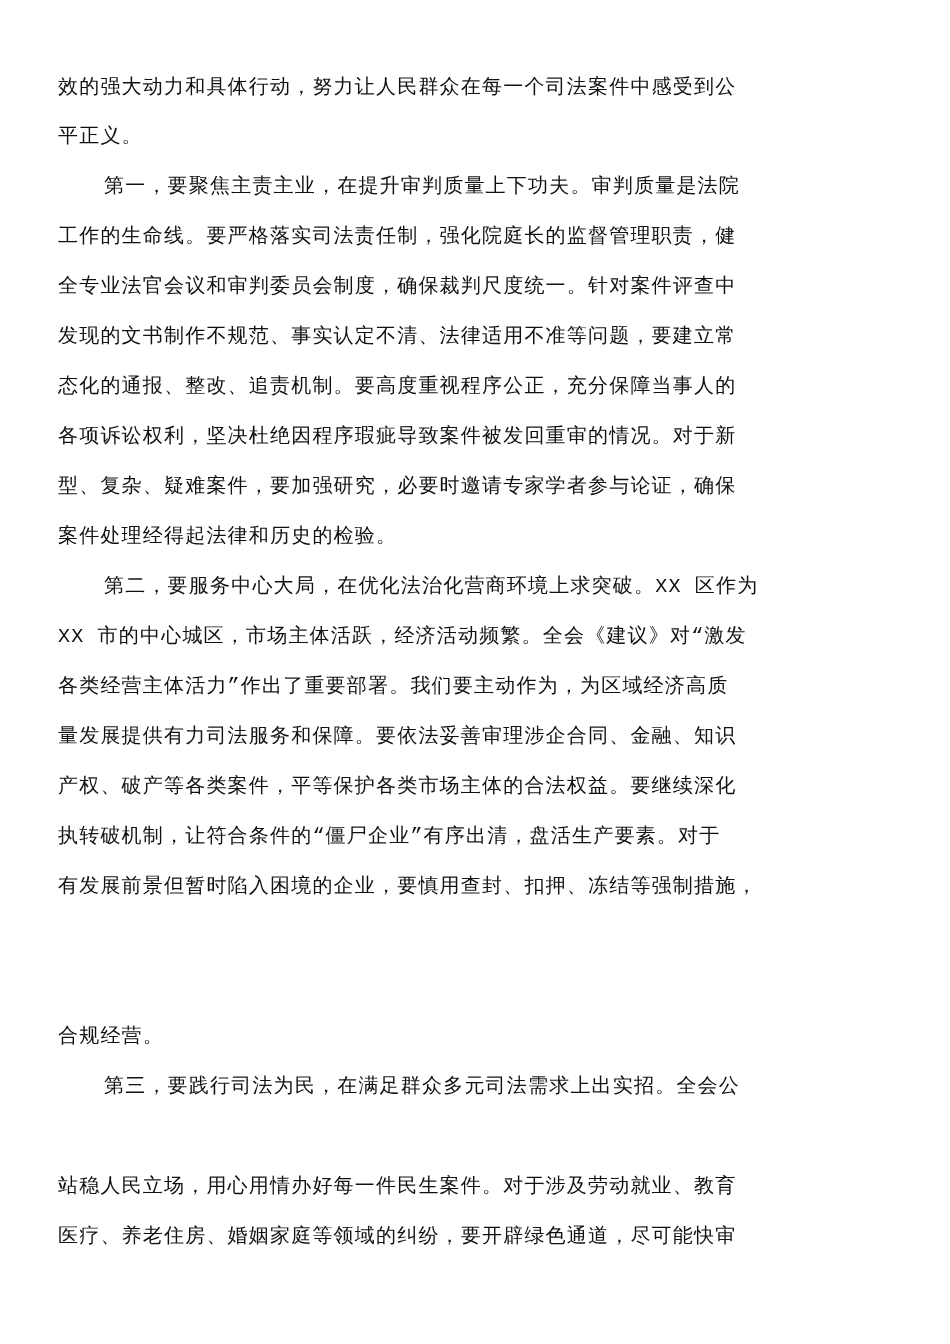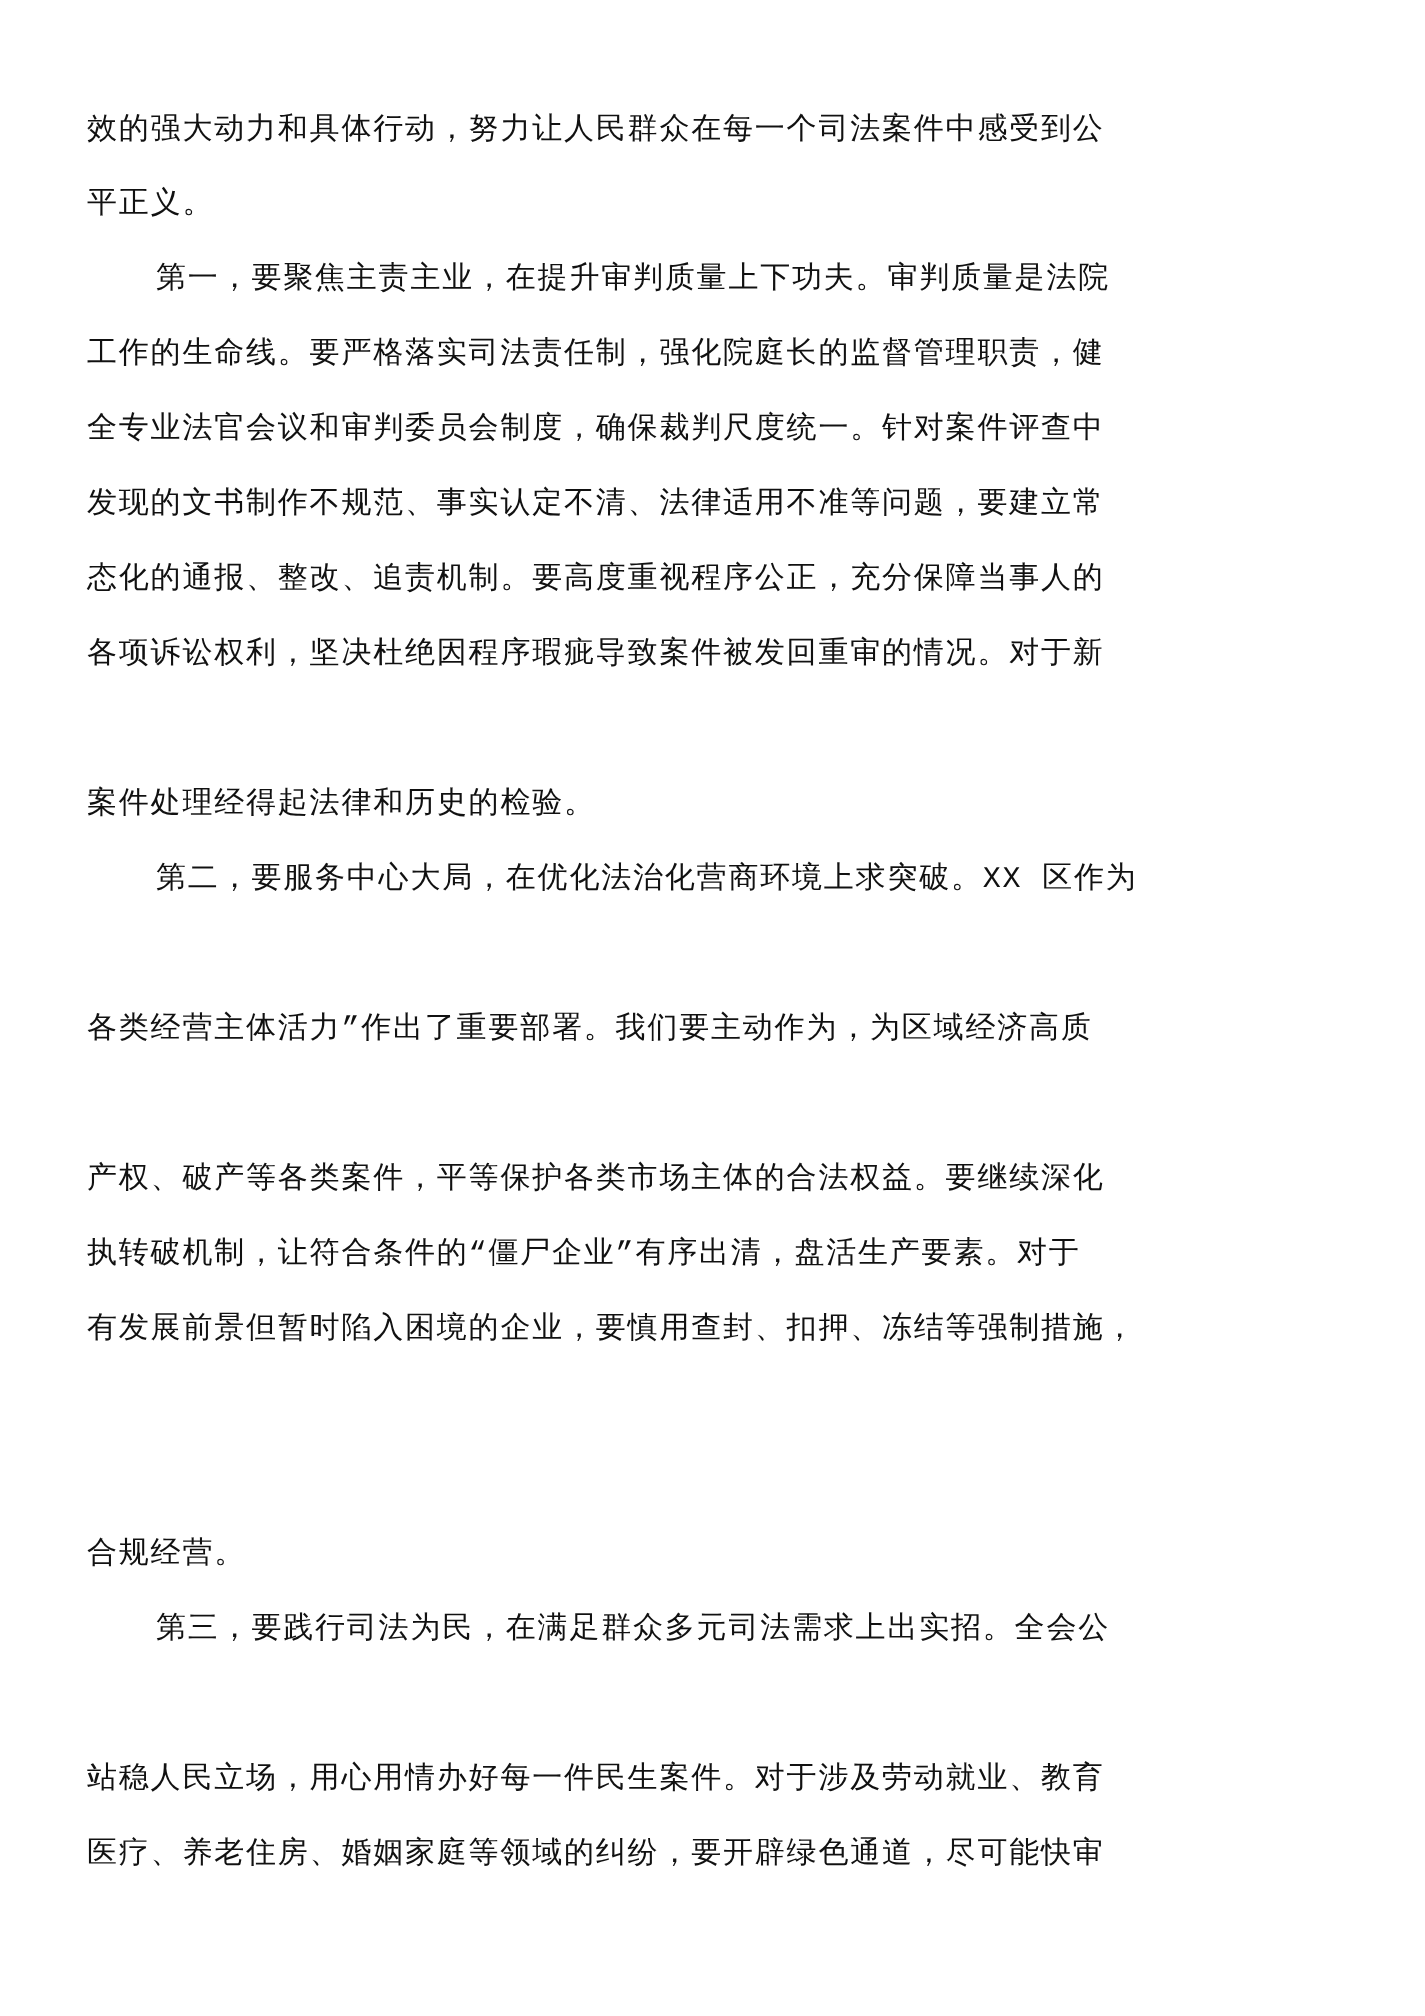--- a/index.html
+++ b/index.html
@@ -29,24 +29,27 @@
 
   <div class="line" style="top:68px">效的强大动力和具体行动，努力让人民群众在每一个司法案件中感受到公</div>
   <div class="line" style="top:117px">平正义。</div>
 
   <div class="line indent" style="top:167px">第一，要聚焦主责主业，在提升审判质量上下功夫。审判质量是法院</div>
   <div class="line" style="top:217px">工作的生命线。要严格落实司法责任制，强化院庭长的监督管理职责，健</div>
   <div class="line" style="top:267px">全专业法官会议和审判委员会制度，确保裁判尺度统一。针对案件评查中</div>
   <div class="line" style="top:317px">发现的文书制作不规范、事实认定不清、法律适用不准等问题，要建立常</div>
   <div class="line" style="top:367px">态化的通报、整改、追责机制。要高度重视程序公正，充分保障当事人的</div>
   <div class="line" style="top:417px">各项诉讼权利，坚决杜绝因程序瑕疵导致案件被发回重审的情况。对于新</div>
+  <div class="line" style="top:467px">型、复杂、疑难案件，要加强研究，必要时邀请专家学者参与论证，确保</div>
   <div class="line" style="top:517px">案件处理经得起法律和历史的检验。</div>
 
   <div class="line indent" style="top:567px">第二，要服务中心大局，在优化法治化营商环境上求突破。XX 区作为</div>
+  <div class="line" style="top:617px">XX 市的中心城区，市场主体活跃，经济活动频繁。全会《建议》对“激发</div>
   <div class="line" style="top:667px">各类经营主体活力”作出了重要部署。我们要主动作为，为区域经济高质</div>
+  <div class="line" style="top:717px">量发展提供有力司法服务和保障。要依法妥善审理涉企合同、金融、知识</div>
   <div class="line" style="top:767px">产权、破产等各类案件，平等保护各类市场主体的合法权益。要继续深化</div>
   <div class="line" style="top:817px">执转破机制，让符合条件的“僵尸企业”有序出清，盘活生产要素。对于</div>
   <div class="line" style="top:867px">有发展前景但暂时陷入困境的企业，要慎用查封、扣押、冻结等强制措施，</div>
   <div class="line" style="top:1017px">合规经营。</div>
 
   <div class="line indent" style="top:1067px">第三，要践行司法为民，在满足群众多元司法需求上出实招。全会公</div>
   <div class="line" style="top:1167px">站稳人民立场，用心用情办好每一件民生案件。对于涉及劳动就业、教育</div>
   <div class="line" style="top:1217px">医疗、养老住房、婚姻家庭等领域的纠纷，要开辟绿色通道，尽可能快审</div>
 </div>
 

